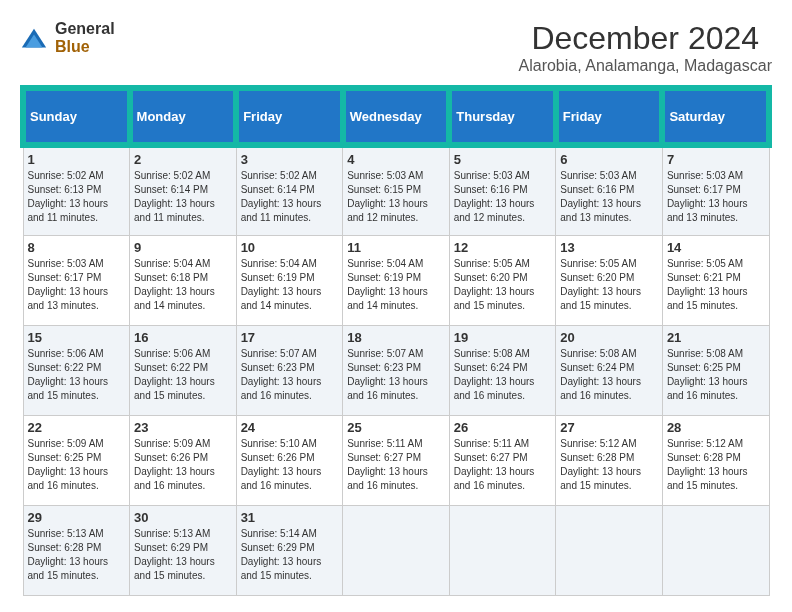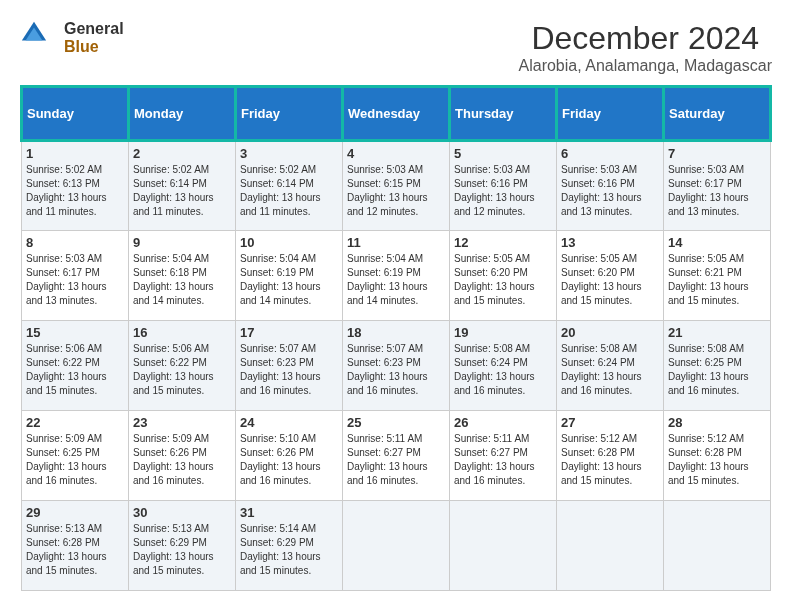--- a/index.html
+++ b/index.html
@@ -11,22 +11,22 @@
       padding: 20px;
     }
     .header-area {
       display: flex;
       justify-content: space-between;
       align-items: flex-start;
       margin-bottom: 10px;
     }
     .logo {
       display: flex;
-      align-items: flex-start;
-      gap: 16px;
+      align-items: flex-end;
+      gap: 7px;
     }
     .logo-text {
       display: flex;
       flex-direction: column;
       line-height: 1.1;
     }
     .logo-general {
       font-size: 16px;
       font-weight: bold;
       color: #333;
@@ -57,21 +57,21 @@
       border-collapse: collapse;
       table-layout: fixed;
     }
     thead tr th {
       background-color: #2176c7;
       color: #fff;
       font-size: 13px;
       font-weight: bold;
       padding: 18px 4px;
       text-align: left;
-      border: 3px solid #14b8a6;
+      border: 6px solid #14b8a6;
     }
     tbody tr td {
       vertical-align: top;
       font-size: 10px;
       color: #333;
       padding: 4px;
       border: 1px solid #ccc;
       height: 90px;
     }
     tbody tr:nth-child(odd) td {

